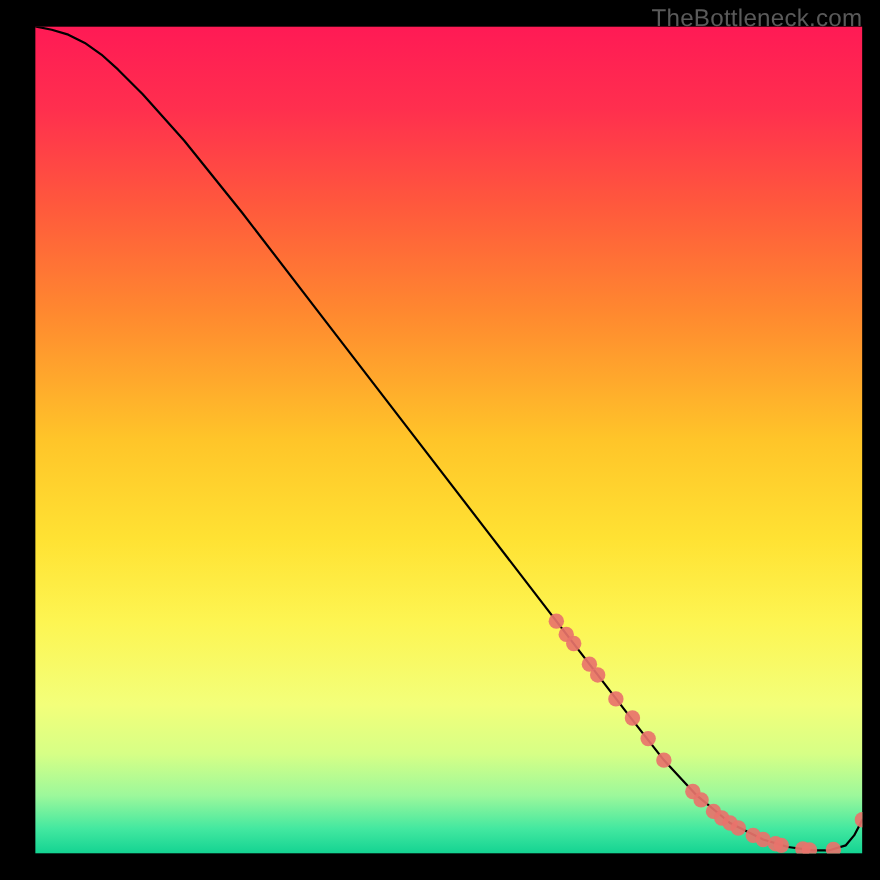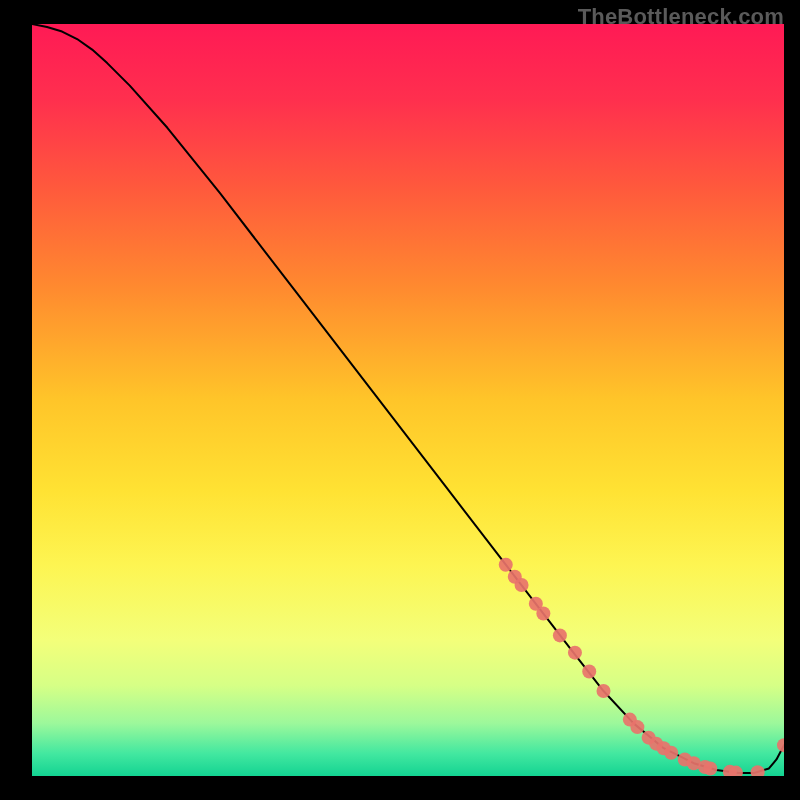--- a/index.html
+++ b/index.html
@@ -21,21 +21,21 @@
     top: 24px;
     width: 752px;
     height: 752px;
   }
   .watermark {
     position: absolute;
     top: 4px;
     right: 16px;
     font-family: Arial, Helvetica, sans-serif;
     font-size: 22px;
-    font-weight: 700;
+    font-weight: 400;
     color: #5a5a5a;
     letter-spacing: 0.2px;
     user-select: none;
   }
   svg { display: block; }
 </style>
 </head>
 <body>
 
 <div class="stage">

